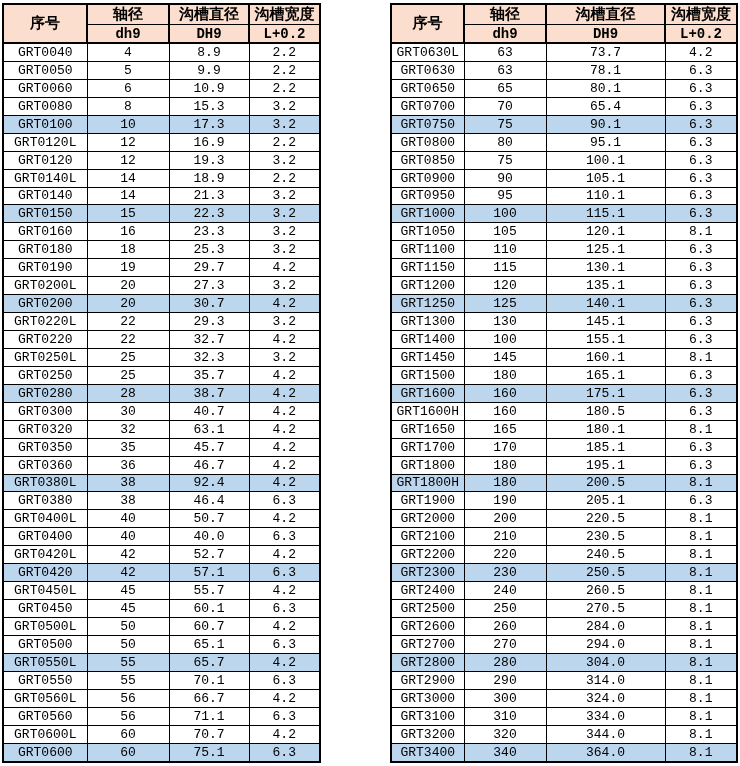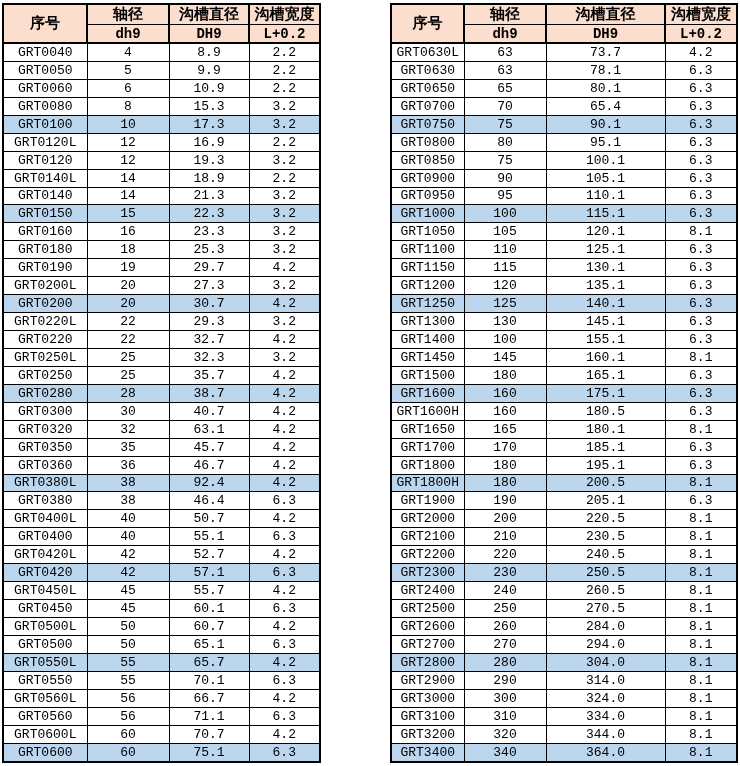--- a/index.html
+++ b/index.html
@@ -246,21 +246,21 @@
         </tr>
         <tr>
           <td>GRT0400L</td>
           <td>40</td>
           <td>50.7</td>
           <td>4.2</td>
         </tr>
         <tr>
           <td>GRT0400</td>
           <td>40</td>
-          <td>55.1</td>
+          <td>40.0</td>
           <td>6.3</td>
         </tr>
         <tr>
           <td>GRT0420L</td>
           <td>42</td>
           <td>52.7</td>
           <td>4.2</td>
         </tr>
         <tr class="hl">
           <td>GRT0420</td>

